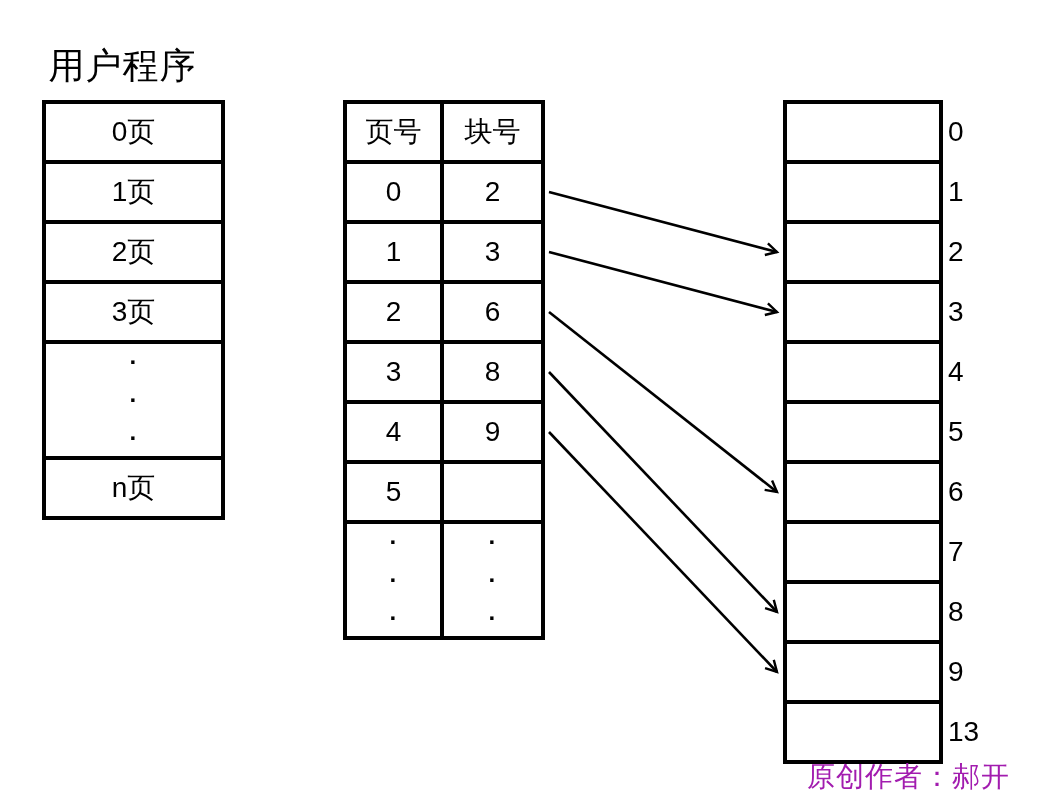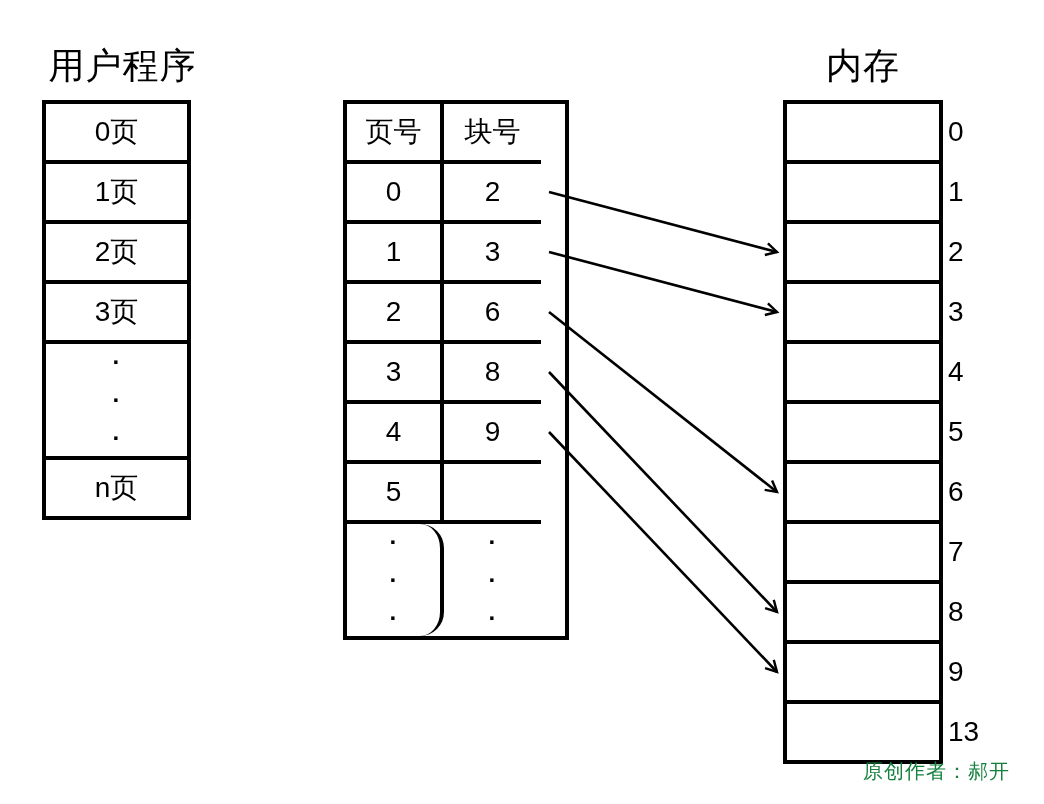--- a/index.html
+++ b/index.html
@@ -23,35 +23,35 @@
   .t-table { left: 343px; width: 202px; }
   .t-mem   { left: 783px; width: 160px; }
 
   .box {
     position: absolute;
     top: 100px;
     border: 4px solid #000000;
     box-sizing: border-box;
     background: #ffffff;
   }
-  .user   { left: 42px;  width: 149px; }
-  .ptable { left: 343px; width: 226px; display: grid; grid-template-columns: 97px 97px; }
+  .user   { left: 42px;  width: 183px; }
+  .ptable { left: 343px; width: 202px; display: grid; grid-template-columns: 97px 97px; }
   .mem    { left: 783px; width: 160px; }
 
   .cell {
     height: 56px;
     display: flex;
     align-items: center;
     justify-content: center;
     font-size: 28px;
     border-bottom: 4px solid #000000;
     box-sizing: content-box;
     text-align: center;
   }
-  .cell.lastrow { border-bottom: none; border-radius: 24px; }
+  .cell.lastrow { border-bottom: none; }
   .cell.tall    { height: 112px; }
   .pc           { border-right: 4px solid #000000; }
   .dots {
     white-space: pre-line;
     line-height: 38px;
     font-size: 24px;
     font-weight: bold;
   }
   .mcell { position: relative; }
   .mlabel {
@@ -66,32 +66,31 @@
     left: 0; top: 0;
     width: 1044px; height: 804px;
     pointer-events: none;
   }
   .attribution {
     position: absolute;
     top: 758px;
     left: 0;
     right: 34px;
     text-align: right;
-    font-size: 20px;
-    color: #15803d;
+    font-size: 28px;
+    color: #a21caf;
     letter-spacing: 1px;
   }
 </style>
 </head>
 <body>
 
 <div class="canvas">
 
   <div class="title t-user">用户程序</div>
-  <div class="title t-mem">内存</div>
 
   <div class="box user">
     <div class="cell">0页</div>
     <div class="cell">1页</div>
     <div class="cell">2页</div>
     <div class="cell">3页</div>
     <div class="cell tall dots">·
 ·
 ·</div>
     <div class="cell lastrow">n页</div>

